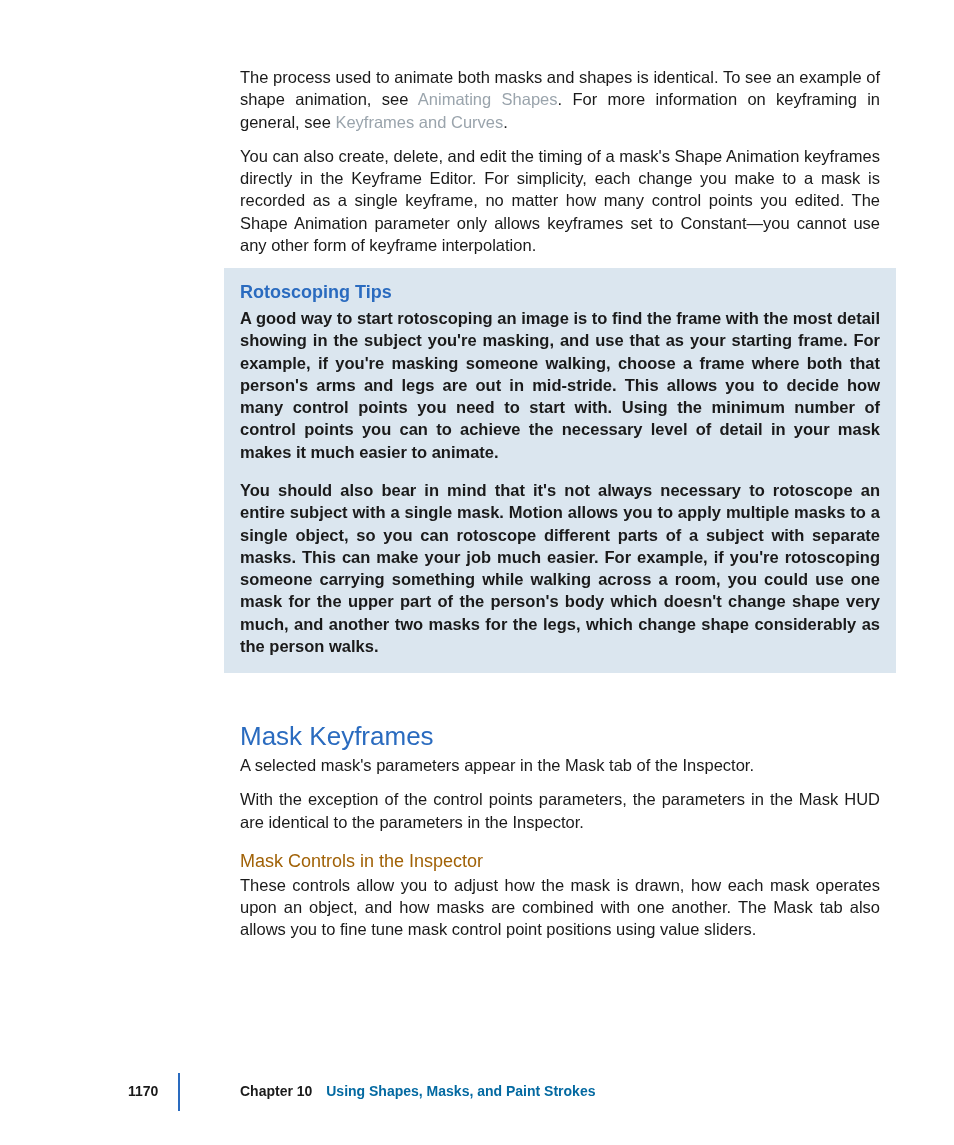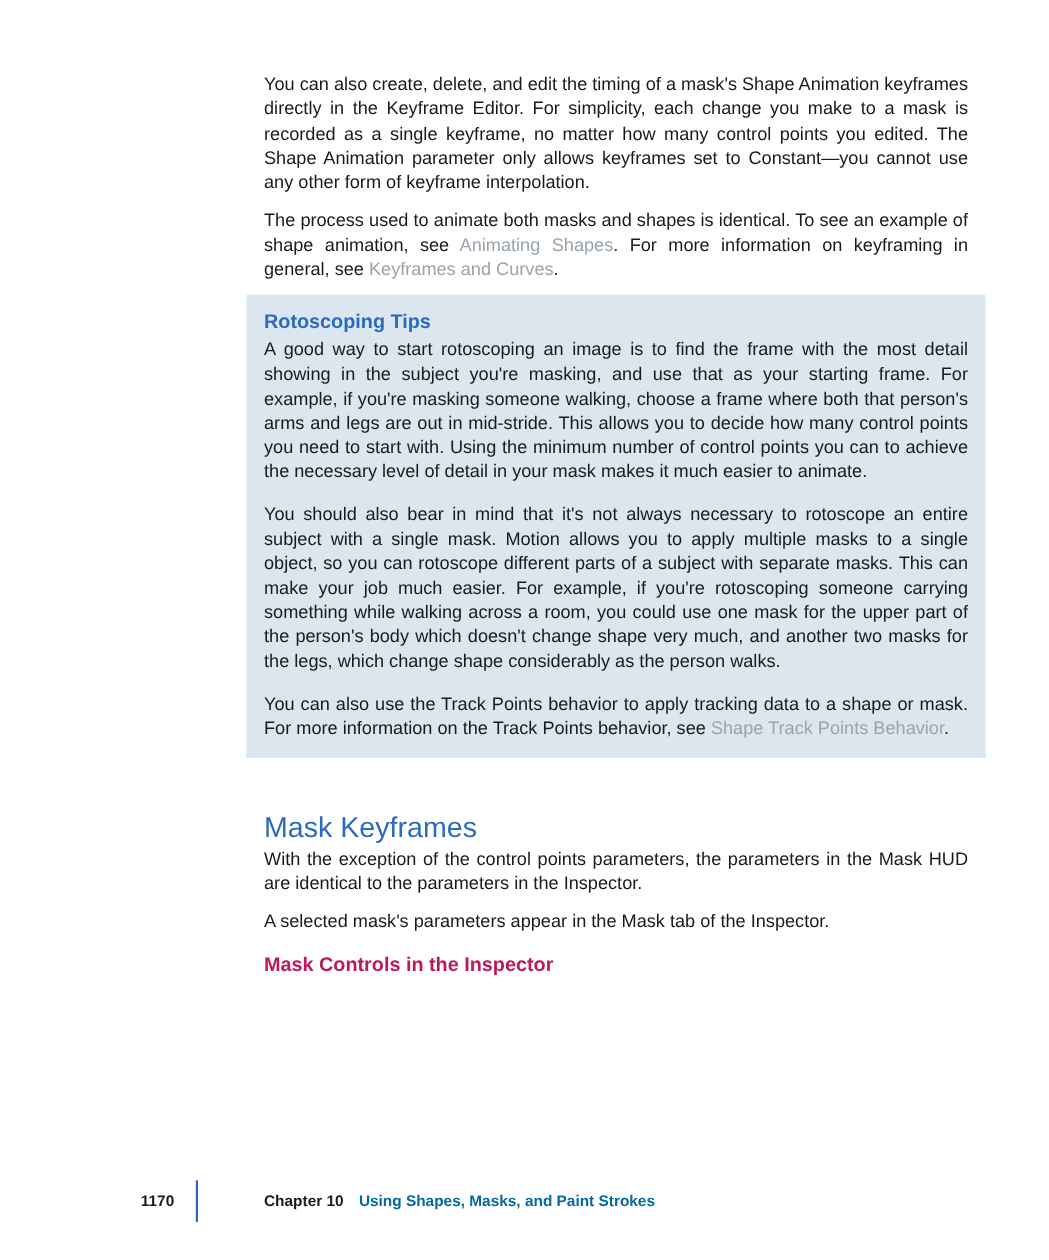--- a/index.html
+++ b/index.html
@@ -38,33 +38,34 @@
     margin: 0 -16px 0 -16px;
   }
   .box-title {
     color: #2a6bbf;
     font-weight: 600;
     font-size: 18px;
     margin: 0 0 4px 0;
   }
   .box p {
     margin: 0 0 16px 0;
+    font-weight: bold;
   }
   .box p:last-child {
     margin-bottom: 0;
   }
   h1.section {
     color: #2a6bbf;
     font-weight: 400;
     font-size: 26px;
     margin: 48px 0 2px 0;
   }
   h2.sub {
-    color: #be185d;
-    font-weight: 700;
+    color: #a16207;
+    font-weight: 400;
     font-size: 18px;
     margin: 18px 0 2px 0;
   }
   .footer {
     position: absolute;
     left: 0;
     right: 0;
     bottom: 34px;
     height: 28px;
   }
@@ -101,40 +102,38 @@
     font-weight: 700;
   }
 </style>
 </head>
 <body>
 
 <div class="page">
 
   <div class="content">
 
-    <p>You can also create, delete, and edit the timing of a mask's Shape Animation keyframes directly in the Keyframe Editor. For simplicity, each change you make to a mask is recorded as a single keyframe, no matter how many control points you edited. The Shape Animation parameter only allows keyframes set to Constant—you cannot use any other form of keyframe interpolation.</p>
-
     <p>
       <span>The process used to animate both masks and shapes is identical. To see an example of shape animation, see </span><a class="link">Animating Shapes</a><span>. For more information on keyframing in general, see </span><a class="link">Keyframes and Curves</a><span>.</span>
     </p>
+
+    <p>You can also create, delete, and edit the timing of a mask's Shape Animation keyframes directly in the Keyframe Editor. For simplicity, each change you make to a mask is recorded as a single keyframe, no matter how many control points you edited. The Shape Animation parameter only allows keyframes set to Constant—you cannot use any other form of keyframe interpolation.</p>
 
     <div class="box">
       <div class="box-title">Rotoscoping Tips</div>
       <p>A good way to start rotoscoping an image is to find the frame with the most detail showing in the subject you're masking, and use that as your starting frame. For example, if you're masking someone walking, choose a frame where both that person's arms and legs are out in mid-stride. This allows you to decide how many control points you need to start with. Using the minimum number of control points you can to achieve the necessary level of detail in your mask makes it much easier to animate.</p>
       <p>You should also bear in mind that it's not always necessary to rotoscope an entire subject with a single mask. Motion allows you to apply multiple masks to a single object, so you can rotoscope different parts of a subject with separate masks. This can make your job much easier. For example, if you're rotoscoping someone carrying something while walking across a room, you could use one mask for the upper part of the person's body which doesn't change shape very much, and another two masks for the legs, which change shape considerably as the person walks.</p>
-      <p>
-        <span>You can also use the Track Points behavior to apply tracking data to a shape or mask. For more information on the Track Points behavior, see </span><a class="link">Shape Track Points Behavior</a><span>.</span>
-      </p>
     </div>
 
     <h1 class="section">Mask Keyframes</h1>
+    <p>A selected mask's parameters appear in the Mask tab of the Inspector.</p>
     <p>With the exception of the control points parameters, the parameters in the Mask HUD are identical to the parameters in the Inspector.</p>
-    <p>A selected mask's parameters appear in the Mask tab of the Inspector.</p>
 
     <h2 class="sub">Mask Controls in the Inspector</h2>
+    <p>These controls allow you to adjust how the mask is drawn, how each mask operates upon an object, and how masks are combined with one another. The Mask tab also allows you to fine tune mask control point positions using value sliders.</p>
 
   </div>
 
   <div class="footer">
     <div class="page-num">1170</div>
     <div class="footer-line"></div>
     <div class="chapter">
       <span class="label">Chapter 10</span>
       <span class="title">Using Shapes, Masks, and Paint Strokes</span>
     </div>

